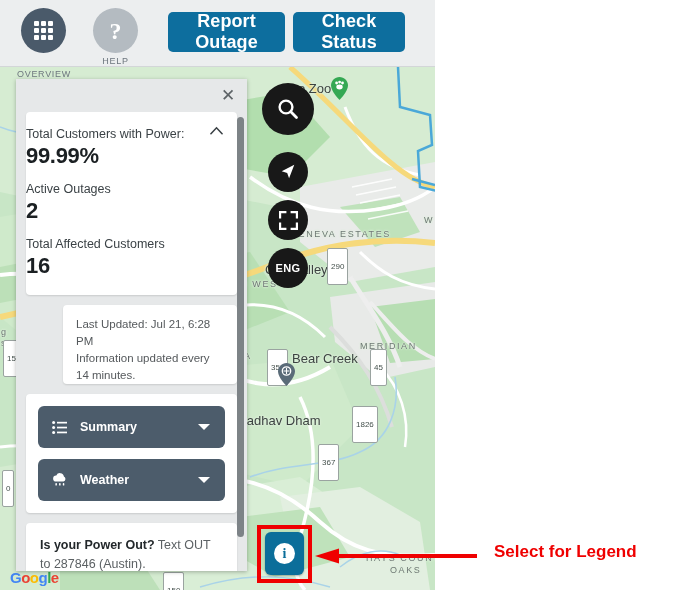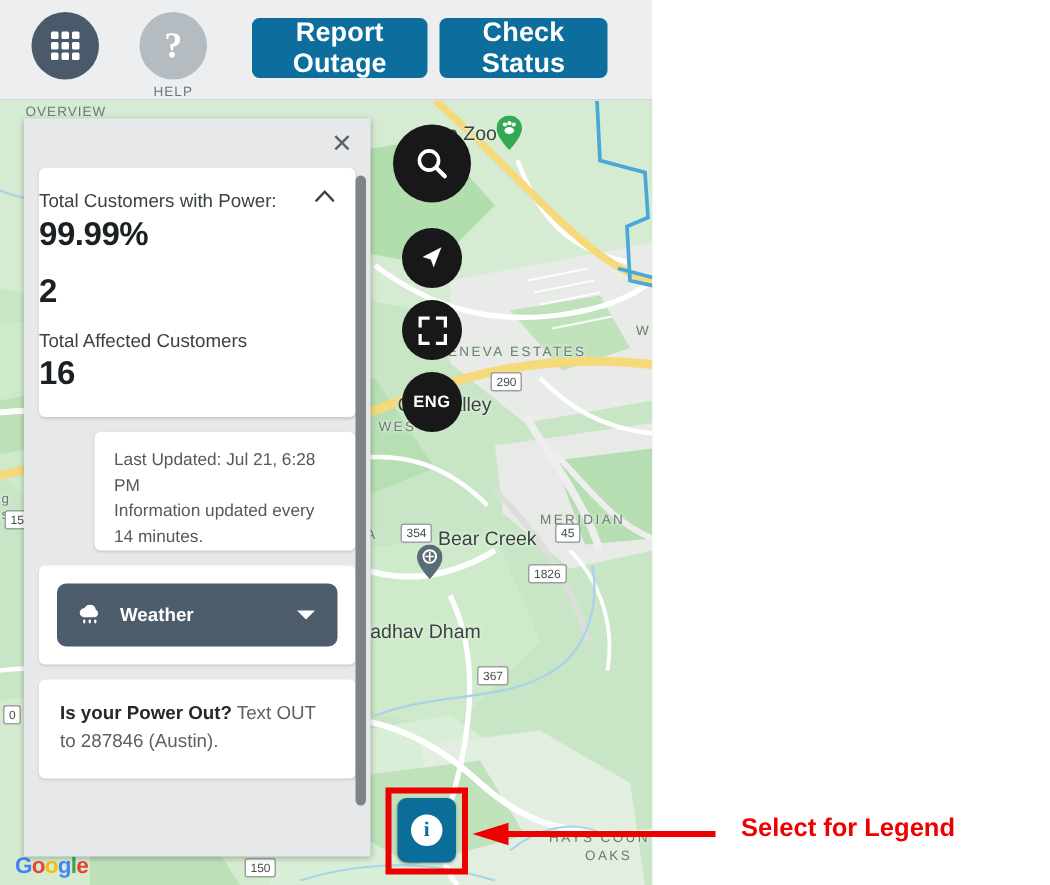--- a/index.html
+++ b/index.html
@@ -54,21 +54,21 @@
   .map-label{
     position:absolute;color:#5d6562;font-size:10px;
     font-family:"Liberation Sans",sans-serif;white-space:nowrap;
     text-shadow:0 0 2px #dff0dc,0 0 2px #dff0dc,0 0 3px #dff0dc;
     pointer-events:none;
   }
   .map-label.place{font-size:13px;color:#3c4341;font-weight:400;}
   .map-label.area{font-size:9px;color:#6f7875;letter-spacing:1.6px;}
   .shield{
     position:absolute;background:#ffffff;border:1px solid #9aa3a0;
-    border-radius:2px;font-size:8px;color:#44504c;padding:0px 3px;
+    border-radius:2px;font-size:8px;color:#44504c;padding:12px 3px;
     line-height:11px;font-family:"Liberation Sans",sans-serif;
   }
   .poi{
     position:absolute;width:17px;height:23px;
   }
   
   .map-ctrl{
     position:absolute;border-radius:50%;background:#181818;
     display:flex;align-items:center;justify-content:center;color:#fff;
     cursor:pointer;
@@ -243,21 +243,21 @@
     <div class="map-label area" style="left:360px;top:274px;">MERIDIAN</div>
     <div class="map-label place" style="left:236px;top:346px;">Madhav Dham</div>
     <div class="map-label area" style="left:366px;top:486px;">HAYS COUNTRY</div>
     <div class="map-label area" style="left:390px;top:498px;">OAKS</div>
     <div class="map-label area" style="left:1px;top:260px;">g</div>
     <div class="map-label area" style="left:1px;top:271px;">s</div>
 
     <div class="shield" style="left:327px;top:181px;">290</div>
     <div class="shield" style="left:267px;top:282px;">354</div>
     <div class="shield" style="left:370px;top:282px;">45</div>
-    <div class="shield" style="left:352px;top:309px;">1826</div>
+    <div class="shield" style="left:352px;top:339px;">1826</div>
     <div class="shield" style="left:318px;top:377px;">367</div>
     <div class="shield" style="left:163px;top:505px;">150</div>
     <div class="shield" style="left:3px;top:273px;">150</div>
     <div class="shield" style="left:2px;top:403px;">0</div>
 
     <svg class="poi" style="left:331px;top:10px;" viewBox="0 0 17 23">
       <path d="M8.5 0C3.8 0 0 3.8 0 8.5C0 14.5 8.5 23 8.5 23S17 14.5 17 8.5C17 3.8 13.2 0 8.5 0Z" fill="#34a853"></path>
       <circle cx="5.6" cy="6" r="1.4" fill="#fff"></circle>
         <circle cx="8.6" cy="5.1" r="1.4" fill="#fff"></circle>
       <circle cx="11.5" cy="6" r="1.4" fill="#fff"></circle>
@@ -300,31 +300,46 @@
     </div>
 
     <div class="panel-body">
 
       <div class="card stats">
         <svg class="chevron-up" viewBox="0 0 14 9">
           <path d="M1 8 L7 1.6 L13 8" stroke="#3b4246" stroke-width="1.7" fill="none" stroke-linecap="round"></path>
         </svg>
         <div class="stat-label">Total Customers with Power:</div>
         <div class="stat-value">99.99%</div>
+        <div class="stat-label">Active Outages</div>
         <div class="stat-value">2</div>
         <div class="stat-label">Total Affected Customers</div>
         <div class="stat-value last">16</div>
       </div>
 
       <div class="card updated">
         <div class="upd-line">Last Updated:   Jul 21, 6:28 PM</div>
         <div class="upd-line">Information updated every 14 minutes.</div>
       </div>
 
       <div class="card acc">
+        <div class="acc-row">
+          <span class="acc-ico">
+            <svg width="15" height="13" viewBox="0 0 15 13">
+              <circle cx="1.6" cy="1.6" r="1.5" fill="#fff"></circle>
+                <rect x="5" y="0.8" width="10" height="1.7" fill="#fff"></rect>
+              <circle cx="1.6" cy="6.5" r="1.5" fill="#fff"></circle>
+                <rect x="5" y="5.7" width="10" height="1.7" fill="#fff"></rect>
+              <circle cx="1.6" cy="11.4" r="1.5" fill="#fff"></circle>
+                <rect x="5" y="10.6" width="10" height="1.7" fill="#fff"></rect>
+            </svg>
+          </span>
+          <span class="acc-txt">Summary</span>
+          <span class="acc-caret"></span>
+        </div>
         <div class="acc-row">
           <span class="acc-ico">
             <svg width="16" height="14" viewBox="0 0 16 14">
               <path d="M4 8.5a3 3 0 0 1 .3-6 4 4 0 0 1 7.6 1 2.7 2.7 0 0 1-.4 5H4Z" fill="#fff"></path>
               <rect x="3.4" y="10" width="1.5" height="2.6" rx=".7" fill="#fff"></rect>
               <rect x="7.1" y="10" width="1.5" height="2.6" rx=".7" fill="#fff"></rect>
               <rect x="10.8" y="10" width="1.5" height="2.6" rx=".7" fill="#fff"></rect>
             </svg>
           </span>
           <span class="acc-txt">Weather</span>

